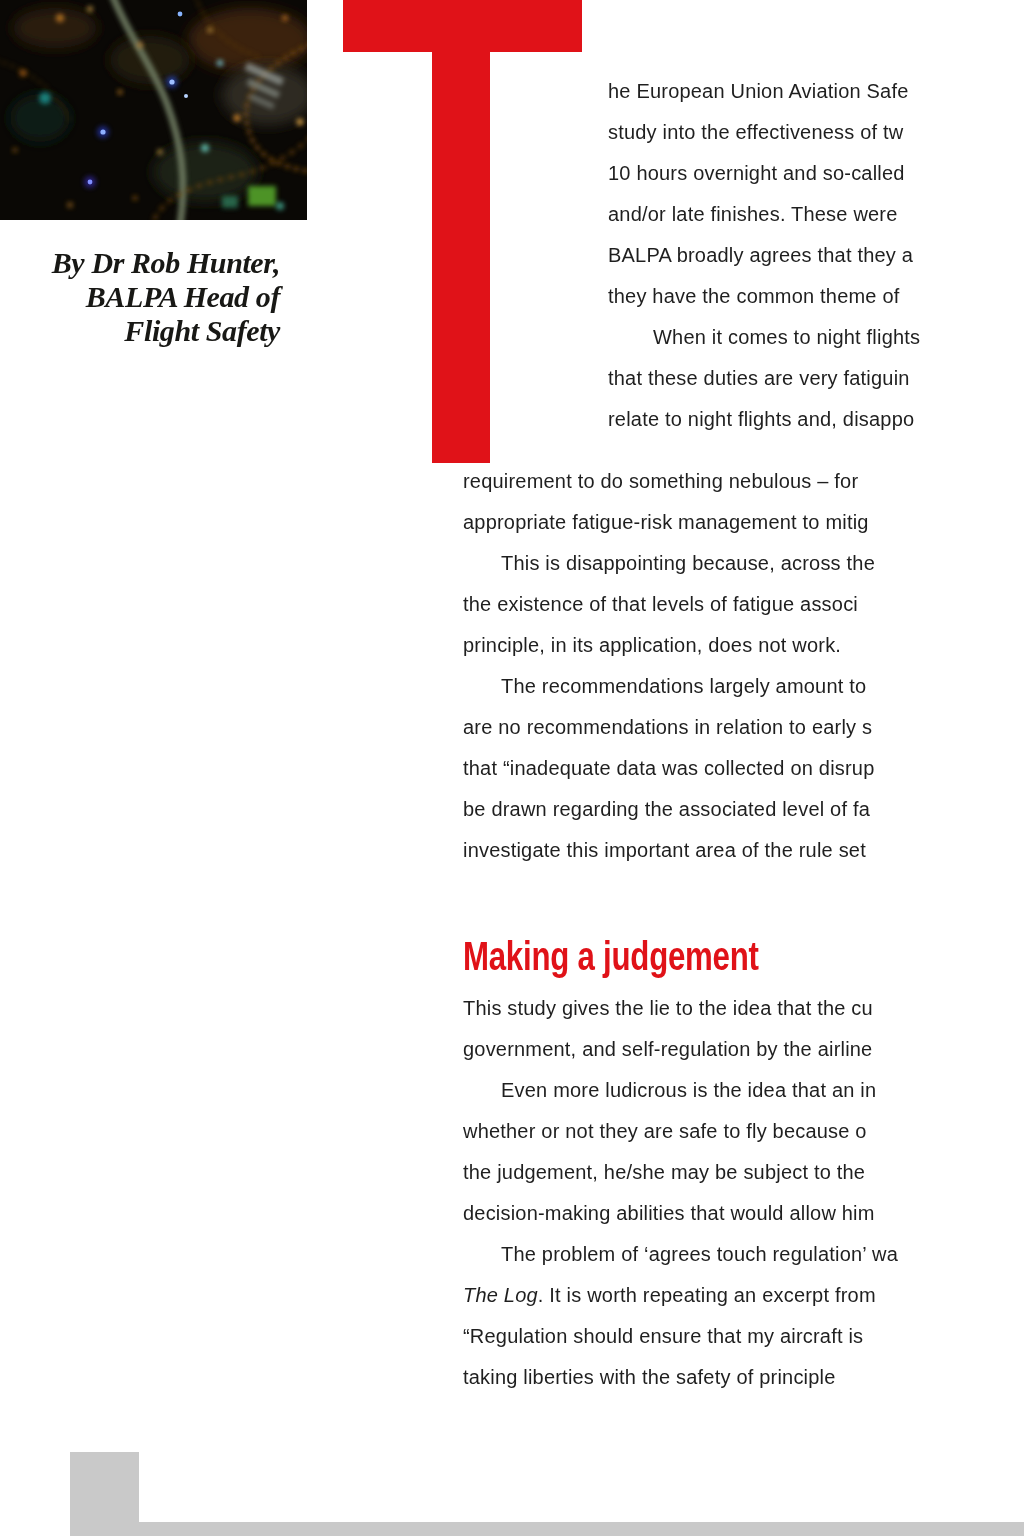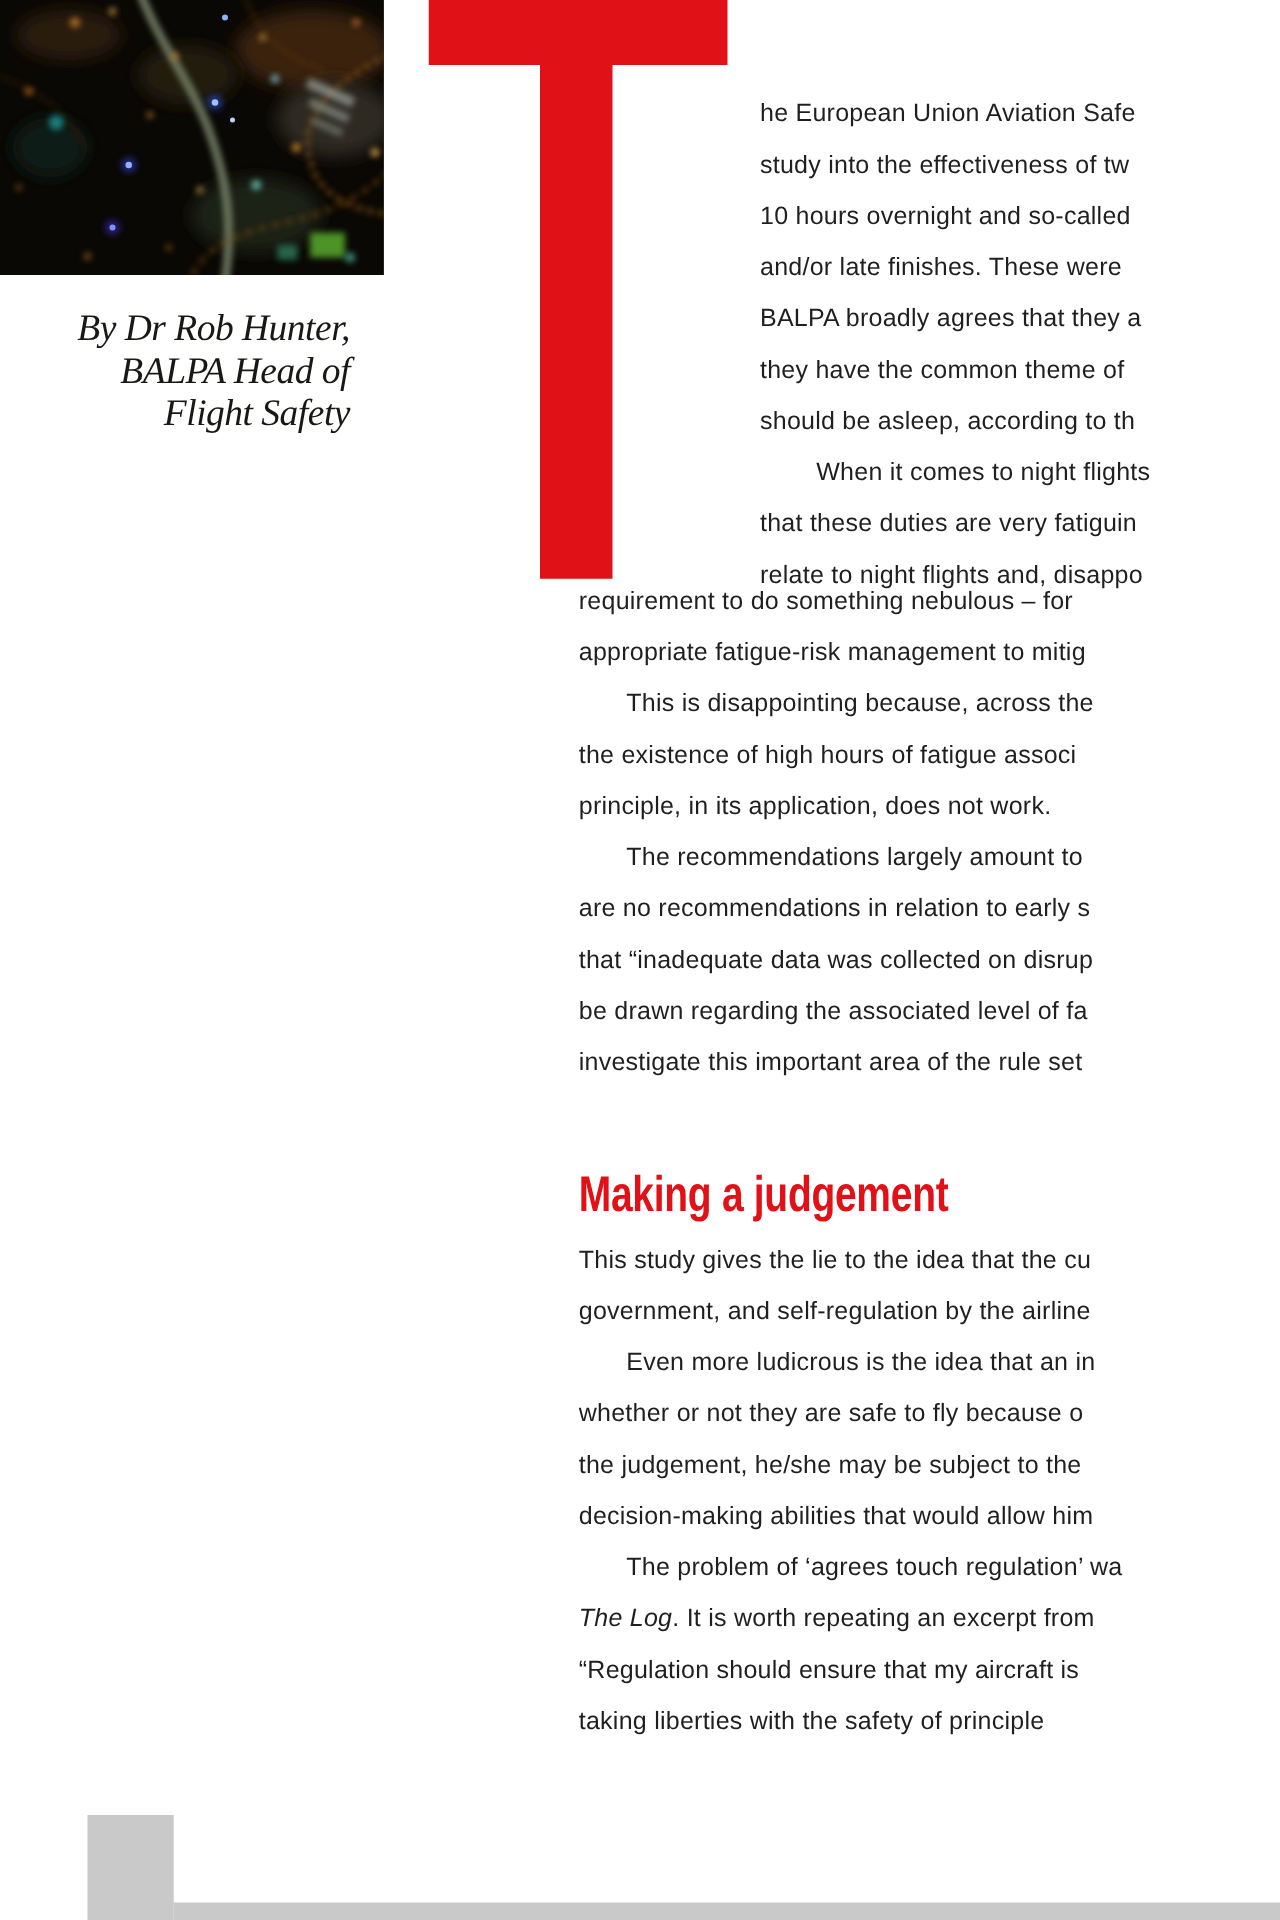--- a/index.html
+++ b/index.html
@@ -6,21 +6,21 @@
   .page{
     position:relative;width:1024px;height:1536px;background:#ffffff;overflow:hidden;
     font-family:"Liberation Sans",sans-serif;color:#1f1f1f;
   }
   
   .photo{position:absolute;left:0;top:0;width:307px;height:220px;overflow:hidden;background:#0a0805;}
   .photo svg{display:block;}
   
   .byline{
     position:absolute;left:14px;top:246px;width:266px;text-align:right;
-    font-family:"Liberation Serif",serif;font-style:italic;font-weight:normal;
+    font-family:"Liberation Serif",serif;font-style:italic;font-weight:bold;
     font-size:30px;line-height:34px;color:#181815;letter-spacing:-0.4px;
   }
   
   .dropcap{position:absolute;left:0;top:0;}
   .dropcap .bar{position:absolute;left:343px;top:0;width:239px;height:52px;background:#e01218;}
   .dropcap .stem{position:absolute;left:432px;top:0;width:58px;height:463px;background:#e01218;}
   .sr{position:absolute;width:1px;height:1px;overflow:hidden;clip:rect(0 0 0 0);white-space:nowrap;}
   
   .col{position:absolute;font-size:20px;line-height:41px;letter-spacing:0.2px;color:#1f1f1f;}
   .col .line{white-space:nowrap;height:41px;overflow:hidden;}
@@ -115,31 +115,30 @@
     <span class="sr">T</span>
   </div>
 
   <div class="col intro">
     <div class="line">he European Union Aviation Safe</div>
     <div class="line">study into the effectiveness of tw</div>
     <div class="line">10 hours overnight and so-called</div>
     <div class="line">and/or late finishes. These were</div>
     <div class="line">BALPA broadly agrees that they a</div>
     <div class="line">they have the common theme of</div>
-    <div class="line">should be asleep, according to th</div>
     <div class="line ind2">When it comes to night flights</div>
     <div class="line">that these duties are very fatiguin</div>
     <div class="line">relate to night flights and, disappo</div>
   </div>
 
   <div class="col b1">
     <div class="line">requirement to do something nebulous – for</div>
     <div class="line">appropriate fatigue-risk management to mitig</div>
     <div class="line ind">This is disappointing because, across the</div>
-    <div class="line">the existence of high hours of fatigue associ</div>
+    <div class="line">the existence of that levels of fatigue associ</div>
     <div class="line">principle, in its application, does not work.</div>
     <div class="line ind">The recommendations largely amount to</div>
     <div class="line">are no recommendations in relation to early s</div>
     <div class="line">that “inadequate data was collected on disrup</div>
     <div class="line">be drawn regarding the associated level of fa</div>
     <div class="line">investigate this important area of the rule set</div>
   </div>
 
   <h2 class="head">Making a judgement</h2>
 

